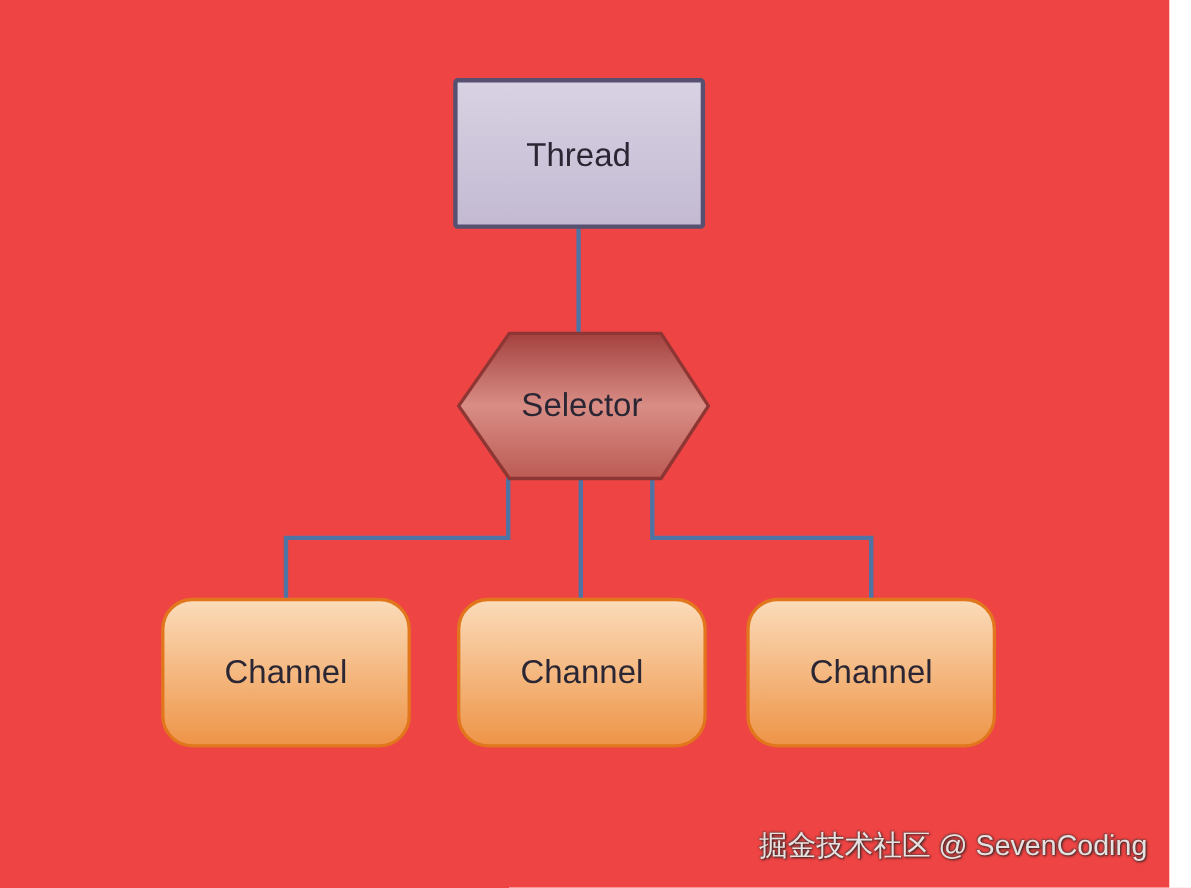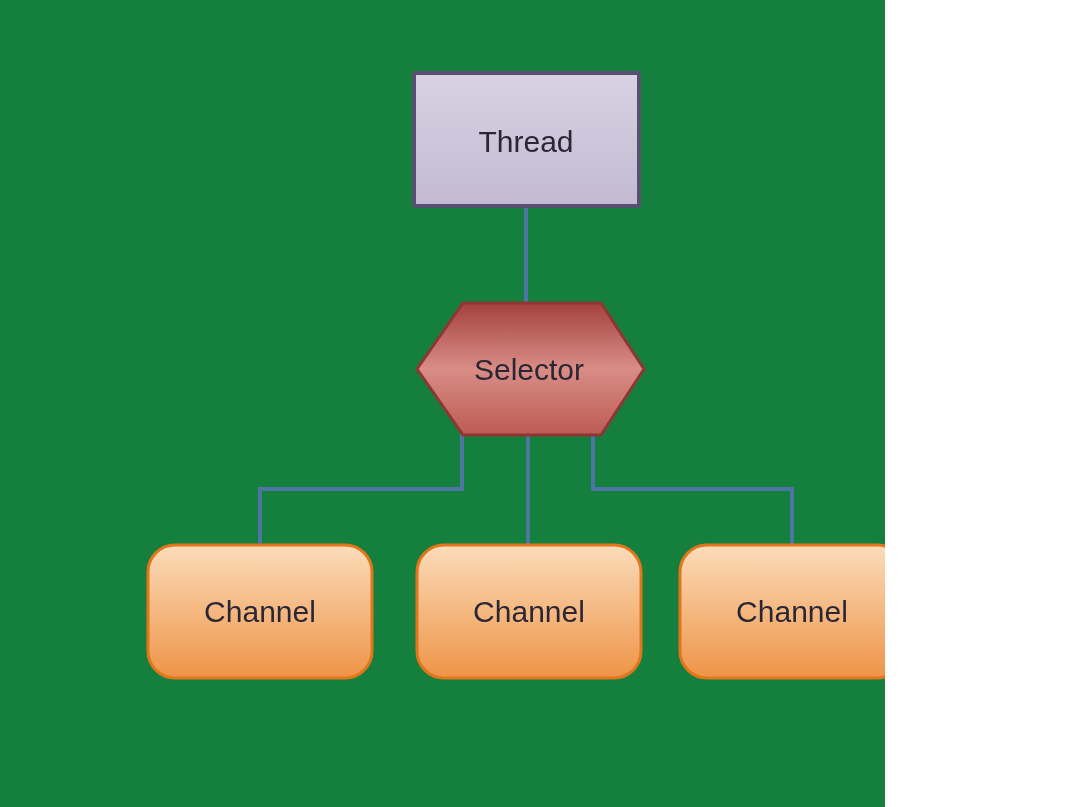--- a/index.html
+++ b/index.html
@@ -2,23 +2,23 @@
 <html><head>
 <meta charset="utf-8">
 <style>
   html, body {
     margin: 0;
     padding: 0;
     background: #ffffff;
   }
   .stage {
     position: relative;
-    width: 885px;
+    width: 1063px;
     height: 807px;
-    background: #15803d;
+    background: #ef4444;
     overflow: hidden;
     font-family: "Liberation Sans", sans-serif;
   }
   .stage svg {
     position: absolute;
     left: 0;
     top: 0;
   }
   .node-label {
     font-family: "Liberation Sans", sans-serif;
@@ -107,14 +107,15 @@
     <text class="node-label" x="260" y="611" text-anchor="middle" dominant-baseline="central">Channel</text>
 
     <rect class="channel-shape" x="417" y="545" width="224" height="133" rx="27"></rect>
     <text class="node-label" x="529" y="611" text-anchor="middle" dominant-baseline="central">Channel</text>
 
     <rect class="channel-shape" x="680" y="545" width="224" height="133" rx="27"></rect>
     <text class="node-label" x="792" y="611" text-anchor="middle" dominant-baseline="central">Channel</text>
   </svg>
 
 
+  <div class="watermark">掘金技术社区 @ SevenCoding</div>
 
 </div>
 
 </body></html>

